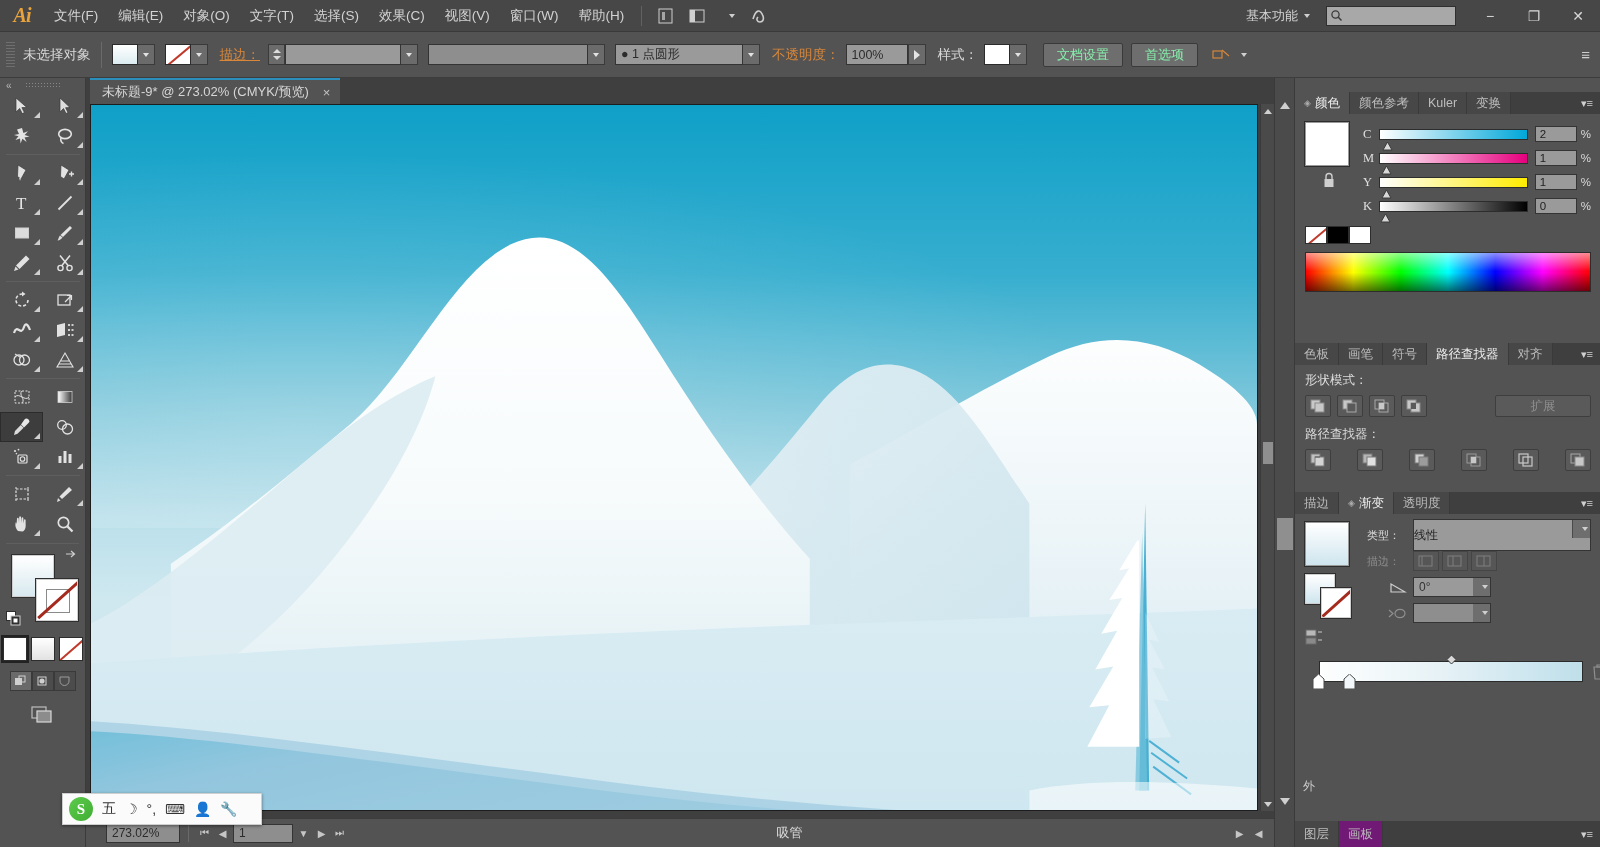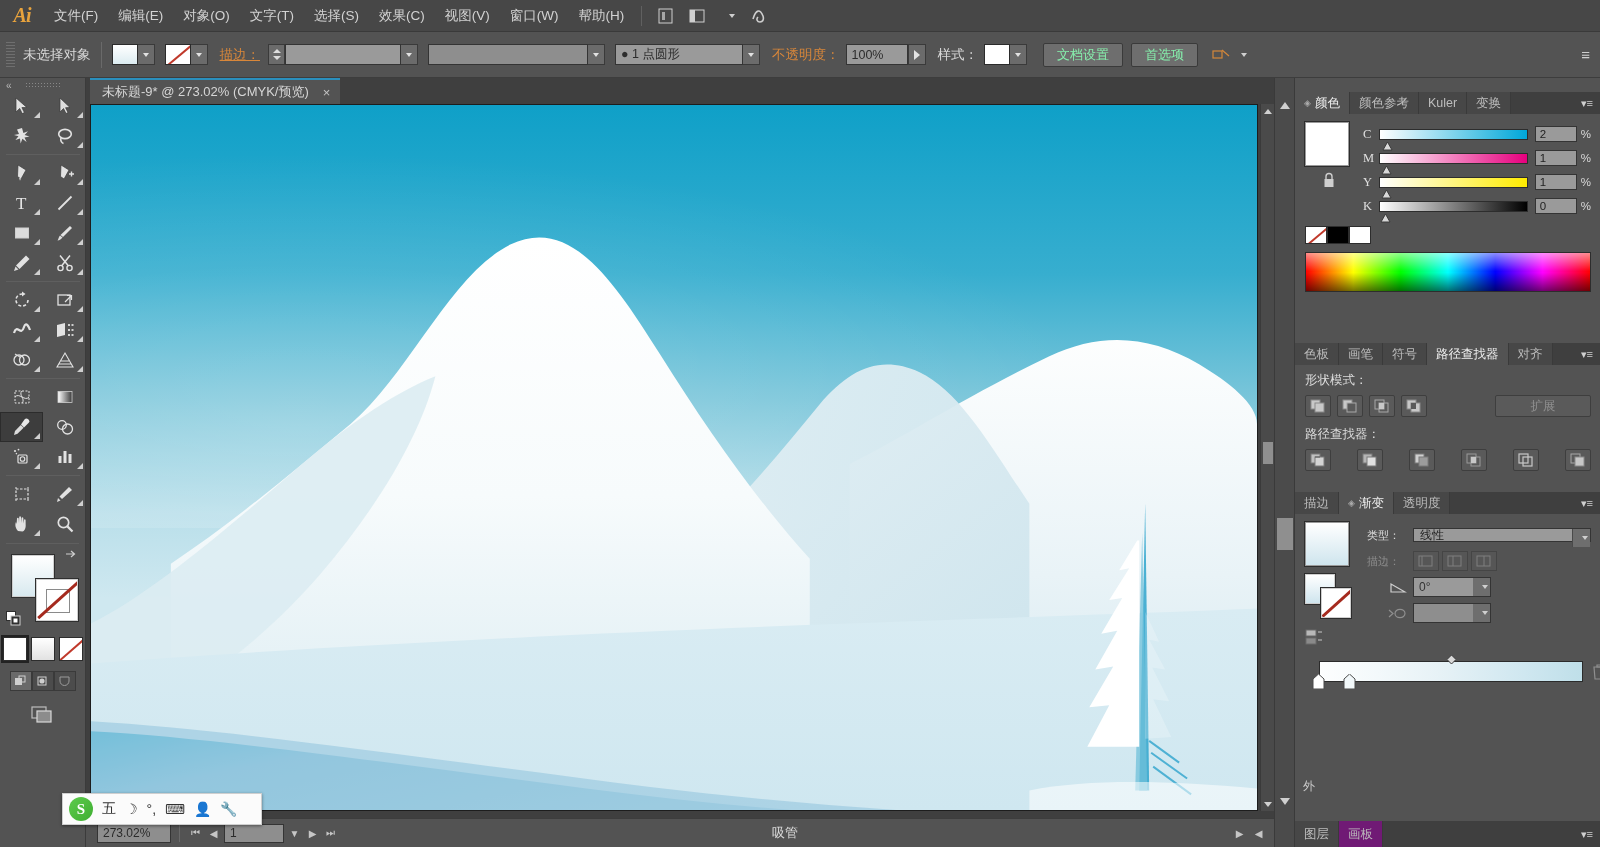--- a/index.html
+++ b/index.html
@@ -167,21 +167,21 @@
   .vsb .arrow{ position:absolute; left:0; width:14px; height:14px; display:flex;align-items:center;justify-content:center; background:#4a4a4a;}
   .vsb .arrow.up{ top:0; } .vsb .arrow.dn{ bottom:0; }
   .tri-s-up{width:0;height:0;border-left:4px solid transparent;border-right:4px solid transparent;border-bottom:5px solid #d0d0d0;}
   .tri-s-dn{width:0;height:0;border-left:4px solid transparent;border-right:4px solid transparent;border-top:5px solid #d0d0d0;}
 
   
   .statusbar{ position:absolute; left:86px; top:818px; width:1188px; height:29px;
     background:#535353; display:flex; align-items:center; font-size:12.5px; color:#d5d5d5;
     border-top:1px solid #3d3d3d; }
   .sb-zoom{ width:74px; height:19px; background:#8e8e8e; border:1px solid #343434; color:#2b2b2b;
-    display:flex; align-items:center; padding-left:5px; font-size:12px; margin-left:11px;}
+    display:flex; align-items:center; padding-left:5px; font-size:12px; margin-left:20px;}
   .sb-sep{ width:1px; height:18px; background:#6a6a6a; margin:0 8px; }
   .sb-nav{ display:flex; align-items:center; gap:3px; }
   .nav-btn{ width:15px;height:19px; display:flex;align-items:center;justify-content:center; color:#c6c6c6; font-size:10px;}
   .sb-page{ width:60px; height:19px; background:#8e8e8e; border:1px solid #343434; color:#2b2b2b;
     display:flex; align-items:center; padding-left:5px; font-size:12px; }
   .sb-tool{ flex:1; text-align:center; font-size:13px; color:#d9d9d9; }
   .sb-right{ display:flex; align-items:center; gap:4px; padding-right:8px; }
 
   
   .imebar{
@@ -252,22 +252,22 @@
   .gr-fs{ position:relative; width:52px; height:46px; margin-top:8px; }
   .gr-fs .f{ position:absolute; left:0; top:0; width:30px;height:30px;
     background:linear-gradient(to bottom,#ffffff,#cfe5ee); border:1px solid #cfcfcf; box-shadow:0 0 0 1px #2d2d2d;}
   .gr-fs .s{ position:absolute; left:16px; top:14px; width:30px;height:30px; background:#fff;
     border:1px solid #cfcfcf; box-shadow:0 0 0 1px #2d2d2d; overflow:hidden;}
   .gr-fs .s:after{content:"";position:absolute;left:-5px;top:12px;width:42px;height:3px;background:#a52a1e;transform:rotate(-42deg);}
   .gr-right{ flex:1; padding-left:6px; }
   .gr-row{ display:flex; align-items:center; height:26px; }
   .gr-lbl{ font-size:11px; color:#dcdcdc; width:46px; }
   .gr-lbl.dim{ color:#8d8d8d; }
-  .gr-select{ flex:1; height:14px; background:#9a9a9a; border:1px solid #343434; color:#222;
-    font-size:12px; display:flex; align-items:center; padding-left:6px; position:relative; }
+  .gr-select{ flex:1; height:32px; background:#9a9a9a; border:1px solid #343434; color:#222;
+    font-size:12px; display:flex; align-items:center; padding-left:0; position:relative; }
   .gr-select .arw{ position:absolute; right:0; top:0; width:18px; height:18px; background:#6e6e6e;
     display:flex; align-items:center; justify-content:center; border-left:1px solid #4a4a4a;}
   .capbtn{ width:26px; height:20px; background:#565656; border:1px solid #454545; margin-right:3px;
     display:flex; align-items:center; justify-content:center; }
   .anglefield{ width:78px; height:20px; background:#9a9a9a; border:1px solid #343434; color:#333;
     font-size:12px; display:flex; align-items:center; padding-left:5px; position:relative; }
   .anglefield.dim{ background:#8e8e8e; color:#6e6e6e; }
   .anglefield .arw{ position:absolute; right:0; top:0; width:17px;height:18px; background:#6e6e6e;
     display:flex;align-items:center;justify-content:center;}
   .gradslider{ margin:12px 8px 0 14px; position:relative; height:26px; }
@@ -313,20 +313,37 @@
           <rect x="1" y="2" width="5" height="12" fill="#cfcfcf"></rect>
         </svg>
     </div>
     <div class="mb-icon">
         <div class="caret"></div>
       </div>
     <div class="mb-icon">
       <svg width="20" height="18" viewBox="0 0 20 18">
           <path d="M2 12 C5 2, 9 2, 12 9 C13 12, 12 15, 9 15 C6 15, 5 12, 7 10" fill="none" stroke="#cfcfcf" stroke-width="1.6"></path>
         </svg>
+    </div>
+    <div class="mb-right">
+      <div class="workspace-sel">
+        <span>基本功能</span>
+        <div class="caret"></div>
+      </div>
+      <div class="searchbox">
+        <svg width="13" height="13" viewBox="0 0 13 13">
+            <circle cx="5.5" cy="5.5" r="3.6" fill="none" stroke="#3a3a3a" stroke-width="1.3"></circle>
+            <line x1="8.3" y1="8.3" x2="11.5" y2="11.5" stroke="#3a3a3a" stroke-width="1.5"></line>
+          </svg>
+      </div>
+      <div class="win-btns">
+        <div class="win-btn">−</div>
+        <div class="win-btn">❐</div>
+        <div class="win-btn">✕</div>
+      </div>
     </div>
   </div>
 
   <div class="ctrlbar">
     <div class="cb-grip"></div>
     <div class="cb-label">未选择对象</div>
     <div class="cb-sep"></div>
 
     <div class="swatch-combo">
       <div class="swatch"></div>

